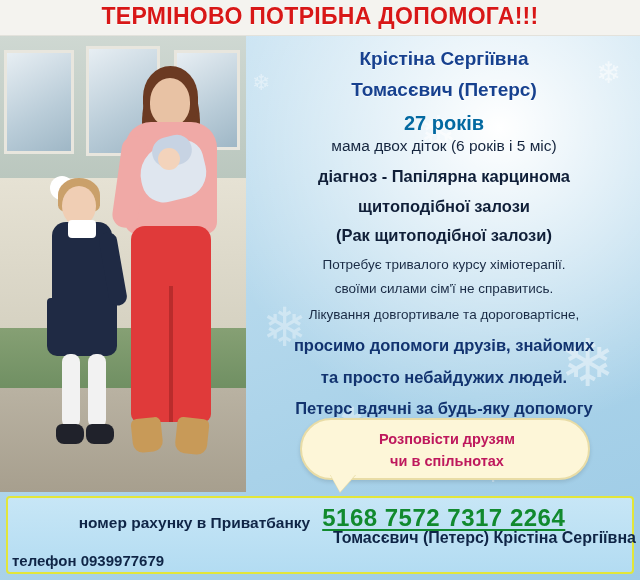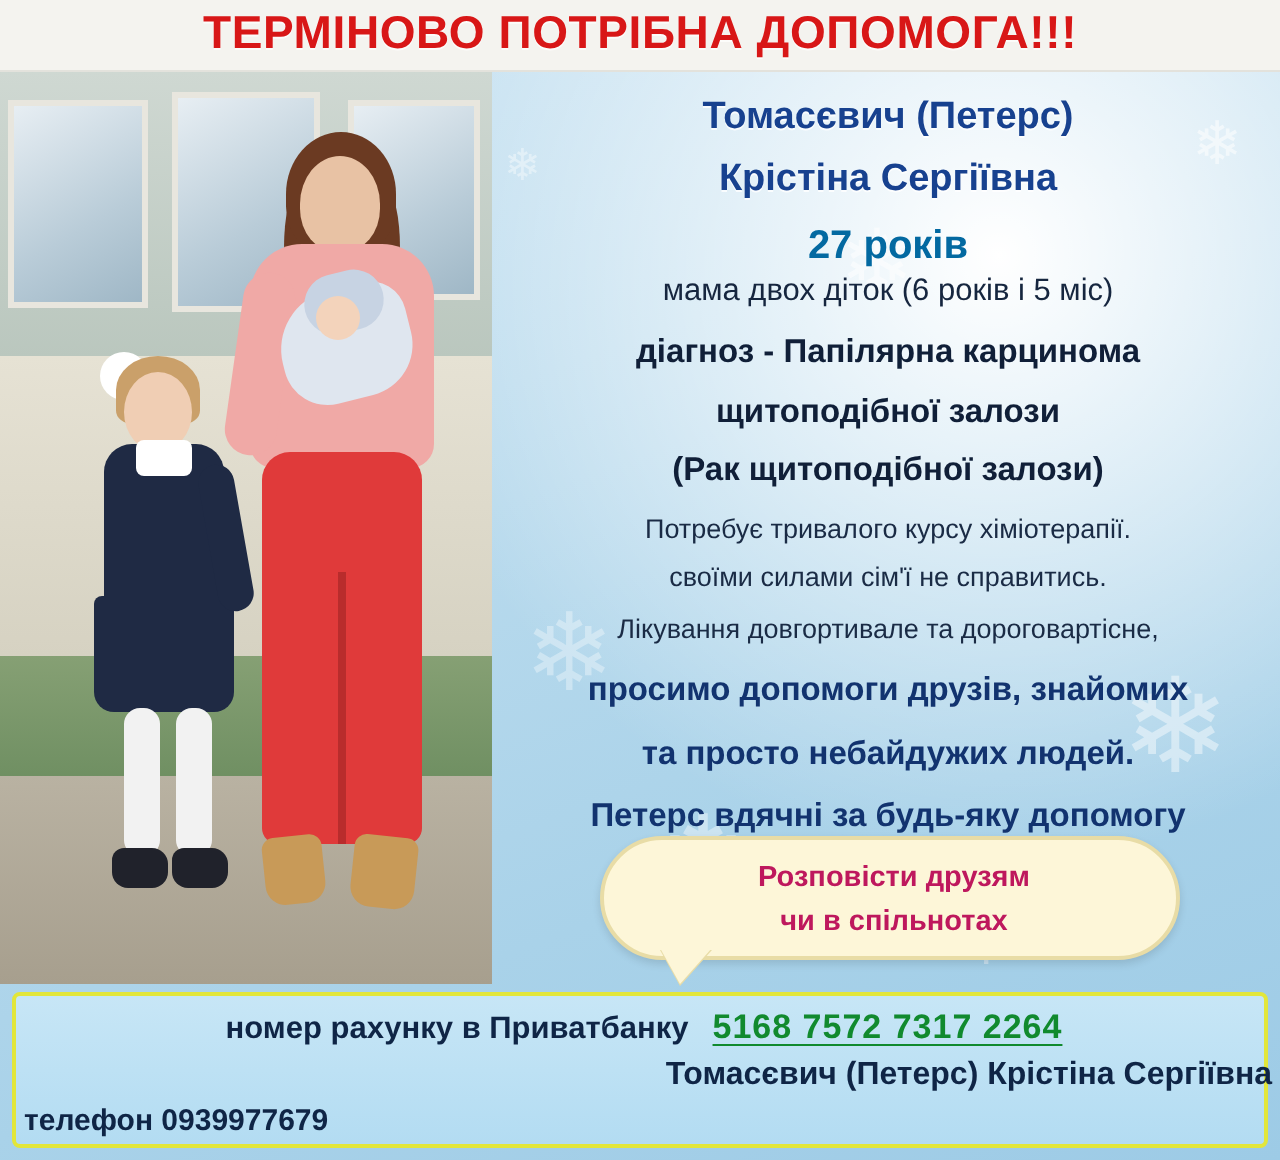--- a/index.html
+++ b/index.html
@@ -253,21 +253,21 @@
     align-items: flex-end;
     justify-content: center;
     gap: 12px;
   }
   .bank-label {
     font-size: 15.5px;
     font-weight: bold;
     color: #0f2546;
   }
   .bank-number {
-    font-size: 17px;
+    font-size: 24px;
     font-weight: bold;
     color: #118a2e;
     letter-spacing: 0.5px;
     text-decoration: underline;
     text-underline-offset: 3px;
   }
   .bank-name {
     position: absolute;
     left: 0; top: 31px; width: 628px;
     text-align: right;
@@ -333,22 +333,22 @@
     <div class="w-pants-split"></div>
     <div class="w-shoeL"></div>
     <div class="w-shoeR"></div>
 
     <div class="b-blanket"></div>
     <div class="b-blanket2"></div>
     <div class="b-face"></div>
   </div>
 
   <div class="text-col">
+    <div class="name">Крістіна Сергіївна</div>
     <div class="name">Томасєвич (Петерс)</div>
-    <div class="name">Крістіна Сергіївна</div>
     <div class="age">27 років</div>
     <div class="kids">мама двох діток (6 років і 5 міс)</div>
     <div class="diagnosis">діагноз - Папілярна карцинома</div>
     <div class="diagnosis">щитоподібної залози</div>
     <div class="diagnosis">(Рак щитоподібної залози)</div>
     <div class="treatment">Потребує тривалого курсу хіміотерапії.</div>
     <div class="treatment" style="margin-top:-6px;">своїми силами сім'ї не справитись.</div>
     <div class="treatment" style="margin-top:-4px;">Лікування довгортивале та дороговартісне,</div>
     <div class="plea">просимо допомоги друзів, знайомих</div>
     <div class="plea">та просто небайдужих людей.</div>

